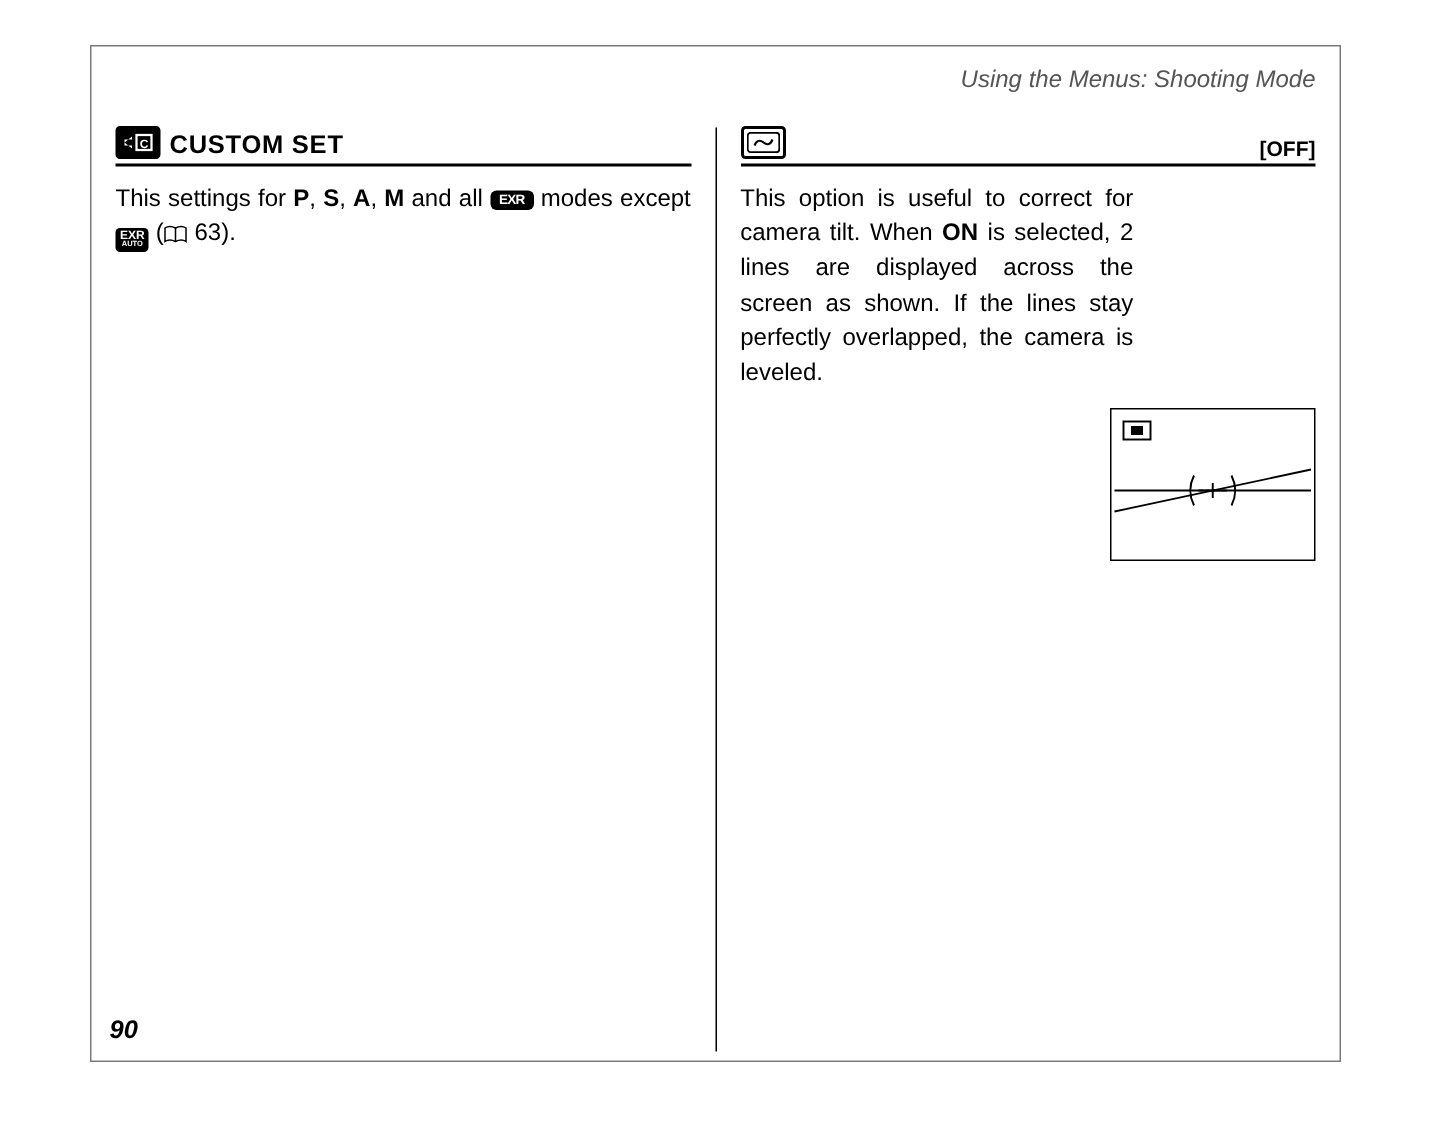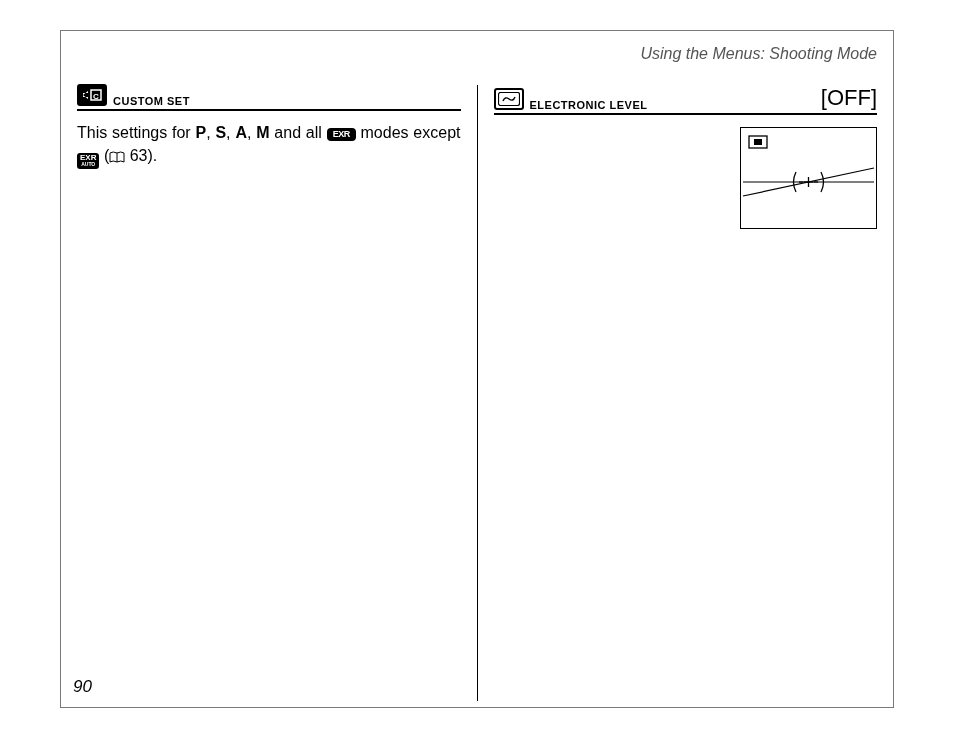--- a/index.html
+++ b/index.html
@@ -3,35 +3,35 @@
 <meta charset="utf-8">
 <style>
   html,body{margin:0;padding:0;background:#fff;font-family:"Segoe UI",Arial,sans-serif;color:#000;}
   .page{position:relative;width:954px;height:748px;box-sizing:border-box;}
   .inner{position:absolute;left:60px;right:60px;top:30px;bottom:40px;border:1px solid #7a7a7a;}
   .header{position:absolute;top:0;left:0;right:0;height:46px;text-align:right;padding:14px 16px 0 0;font-style:italic;color:#555;font-size:16px;}
   .content{position:absolute;top:48px;bottom:0;left:0;right:0;display:flex;}
   .col{flex:1;padding:0 16px;}
   .divider{width:1px;background:#000;margin-top:6px;margin-bottom:6px;}
   .sec-title{display:flex;align-items:flex-end;border-bottom:2px solid #000;padding-bottom:2px;margin-top:6px;}
-  .sec-title .t{font-weight:800;font-size:11px;letter-spacing:0.5px;}
-  .sec-title .status{margin-left:auto;font-weight:400;font-size:22px;}
+  .sec-title .t{font-weight:800;font-size:17px;letter-spacing:0.5px;}
+  .sec-title .status{margin-left:auto;font-weight:700;font-size:14px;}
   .icon-box{display:inline-flex;align-items:center;justify-content:center;width:26px;height:18px;border:2px solid #000;border-radius:3px;background:#000;color:#fff;font-size:10px;font-weight:700;margin-right:6px;position:relative;top:-1px;}
   .icon-box.white{background:#fff;color:#000;}
   .icon-box svg{display:block;}
   .body-text{font-size:16px;line-height:1.45;margin-top:10px;text-align:justify;}
   .body-text b{font-weight:800;}
   .exr-badge{display:inline-flex;align-items:center;justify-content:center;background:#000;color:#fff;font-size:9px;font-weight:700;border-radius:4px;padding:1px 6px;line-height:11px;position:relative;top:-1px;letter-spacing:-0.5px;}
   .exr-auto{display:inline-flex;flex-direction:column;align-items:center;background:#000;color:#fff;border-radius:3px;padding:1px 3px;line-height:7px;font-size:8px;font-weight:700;position:relative;top:-1px;}
   .exr-auto .a{font-size:5px;}
   .book-icon{display:inline-block;position:relative;top:2px;}
   .col-right .body-text{width:262px;float:left;}
   .diagram{float:right;width:135px;height:100px;border:1px solid #000;margin-top:12px;margin-left:10px;}
   .diagram svg{display:block;}
-  .page-num{position:absolute;left:12px;bottom:10px;font-weight:400;font-style:italic;font-size:17px;}
+  .page-num{position:absolute;left:12px;bottom:10px;font-weight:700;font-style:italic;font-size:17px;}
   .clearfix::after{content:"";display:block;clear:both;}
 </style>
 </head>
 <body>
 
 <div class="page">
   <div class="inner">
     <div class="header">
       <span>Using the Menus: Shooting Mode</span>
     </div>
@@ -64,24 +64,26 @@
       <div class="divider"></div>
 
       <div class="col col-right clearfix">
         <div class="sec-title">
           <span class="icon-box white">
             <svg width="22" height="14" viewBox="0 0 22 14">
               <rect x="0.5" y="0.5" width="21" height="13" rx="2" fill="#fff" stroke="#000" stroke-width="1.2"></rect>
               <path d="M5 9 Q7 4 11 7 Q15 10 17 5" fill="none" stroke="#000" stroke-width="1.4"></path>
             </svg>
           </span>
-          <span class="t">ELECTRONIC LEVEL</span>
           <span class="status">[OFF]</span>
         </div>
 
+        <div class="body-text">
+          <span>This option is useful to correct for camera tilt.  When </span><b>ON</b><span> is selected, 2 lines are displayed across the screen as shown.  If the lines stay perfectly over­lapped, the camera is leveled.</span>
+        </div>
 
         <div class="diagram">
           <svg width="135" height="100" viewBox="0 0 135 100">
 
             <rect x="8" y="8" width="18" height="12" fill="none" stroke="#000" stroke-width="1.3"></rect>
             <rect x="13" y="11" width="8" height="6" fill="#000"></rect>
 
             <line x1="2" y1="54" x2="133" y2="54" stroke="#000" stroke-width="1.2"></line>
 
             <line x1="2" y1="68" x2="133" y2="40" stroke="#000" stroke-width="1.2"></line>

